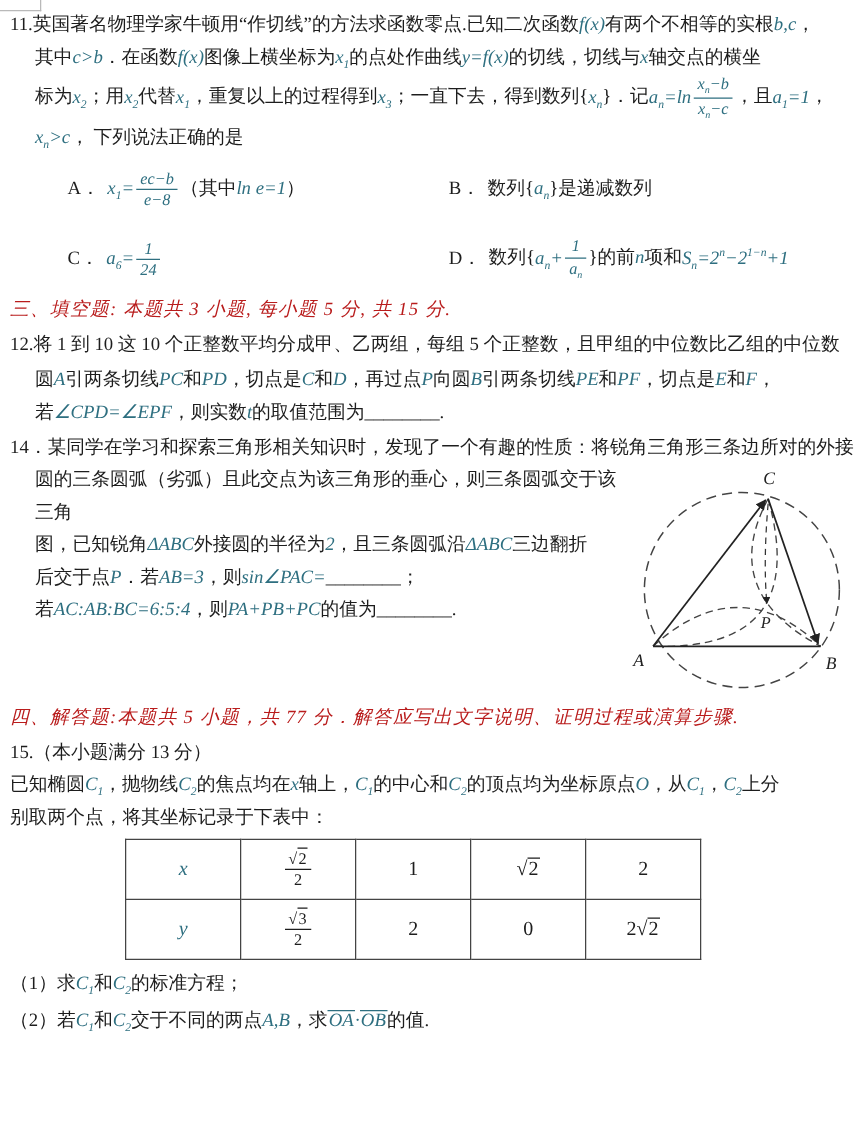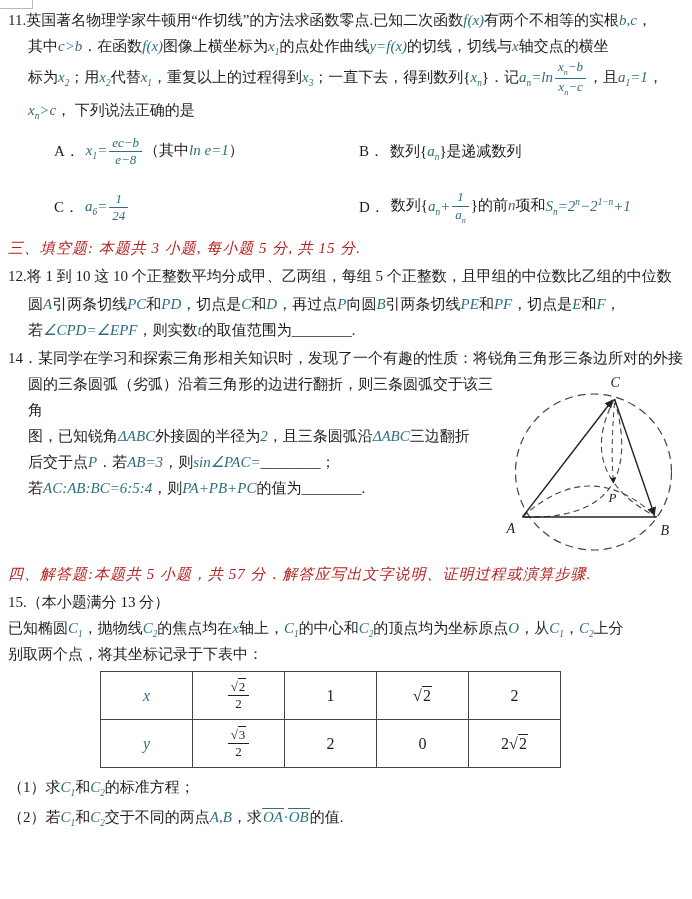--- a/index.html
+++ b/index.html
@@ -110,21 +110,21 @@
   <div class="line">12.将 1 到 10 这 10 个正整数平均分成甲、乙两组，每组 5 个正整数，且甲组的中位数比乙组的中位数</div>
 </div>
 
 <div class="q-block" id="q13">
   <div class="line cont">圆<span class="math">A</span>引两条切线<span class="math">PC</span>和<span class="math">PD</span>，切点是<span class="math">C</span>和<span class="math">D</span>，再过点<span class="math">P</span>向圆<span class="math">B</span>引两条切线<span class="math">PE</span>和<span class="math">PF</span>，切点是<span class="math">E</span>和<span class="math">F</span>，</div>
   <div class="line cont">若<span class="math">∠CPD=∠EPF</span>，则实数<span class="math">t</span>的取值范围为________.</div>
 </div>
 
 <div class="q-block" id="q14">
   <div class="line">14．某同学在学习和探索三角形相关知识时，发现了一个有趣的性质：将锐角三角形三条边所对的外接</div>
-  <div class="line cont narrow">圆的三条圆弧（劣弧）沿着三角形的边进行翻折，则三条圆弧交于该三角</div>
+  <div class="line cont narrow">圆的三条圆弧（劣弧）且此交点为该三角形的垂心，则三条圆弧交于该三角</div>
   <div class="line cont narrow">图，已知锐角<span class="math">ΔABC</span>外接圆的半径为<span class="math">2</span>，且三条圆弧沿<span class="math">ΔABC</span>三边翻折</div>
   <div class="line cont narrow">后交于点<span class="math">P</span>．若<span class="math">AB=3</span>，则<span class="math">sin∠PAC=</span>________；</div>
   <div class="line cont narrow">若<span class="math">AC:AB:BC=6:5:4</span>，则<span class="math">PA+PB+PC</span>的值为________.</div>
 
   <div class="figure-wrap">
     <svg width="188" height="188" viewBox="0 0 187 188">
       <defs>
         <marker id="arw" markerWidth="7" markerHeight="7" refX="5.5" refY="3" orient="auto">
           <path d="M0,0 L6,3 L0,6 Z" fill="#222"></path>
         </marker>
@@ -143,21 +143,21 @@
       <line x1="116" y1="30" x2="156" y2="146" stroke="#222" stroke-width="1.4" marker-end="url(#arw)"></line>
 
       <text x="112" y="18" font-size="14" font-style="italic" fill="#222" font-family="Liberation Serif, serif">C</text>
       <text x="8" y="164" font-size="14" font-style="italic" fill="#222" font-family="Liberation Serif, serif">A</text>
       <text x="162" y="166" font-size="14" font-style="italic" fill="#222" font-family="Liberation Serif, serif">B</text>
       <text x="110" y="133" font-size="13" font-style="italic" fill="#222" font-family="Liberation Serif, serif">P</text>
     </svg>
   </div>
 </div>
 
-<div class="section-title">四、解答题:本题共 5 小题，共 57 分．解答应写出文字说明、证明过程或演算步骤.</div>
+<div class="section-title">四、解答题:本题共 5 小题，共 77 分．解答应写出文字说明、证明过程或演算步骤.</div>
 
 <div class="q-block" id="q15">
   <div class="line">15.（本小题满分 13 分）</div>
   <div class="line">已知椭圆<span class="math">C<sub>1</sub></span>，抛物线<span class="math">C<sub>2</sub></span>的焦点均在<span class="math">x</span>轴上，<span class="math">C<sub>1</sub></span>的中心和<span class="math">C<sub>2</sub></span>的顶点均为坐标原点<span class="math">O</span>，从<span class="math">C<sub>1</sub></span>，<span class="math">C<sub>2</sub></span>上分</div>
   <div class="line">别取两个点，将其坐标记录于下表中：</div>
 
   <table class="q15-table">
     <tbody>
       <tr>
         <td><span class="math">x</span></td>

